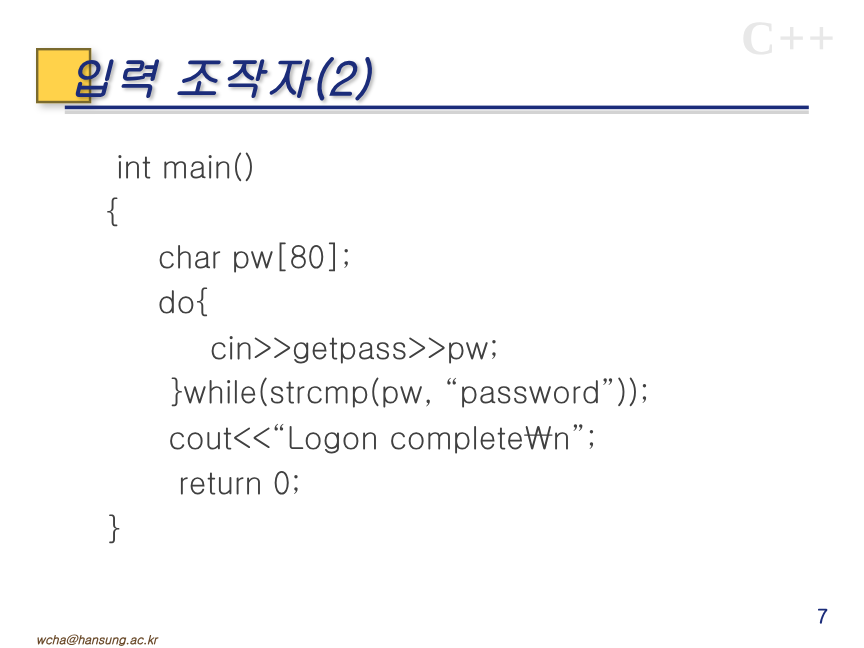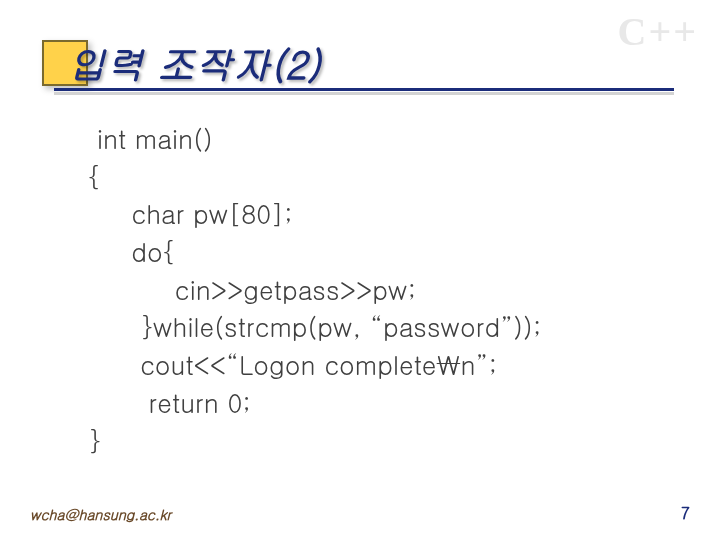--- a/index.html
+++ b/index.html
@@ -21,21 +21,20 @@
     font-family: Georgia, "Times New Roman", serif;
     letter-spacing: 2px;
     user-select: none;
   }
   .title-block {
     position: absolute;
     top: 36px;
     left: 30px;
     display: flex;
     align-items: flex-start;
-    margin-left: 12px;
   }
   .title-square {
     width: 46px;
     height: 46px;
     background: #ffd24a;
     border: 2px solid #7a6a2e;
     position: relative;
     top: 4px;
     box-shadow: 3px 3px 6px rgba(0,0,0,0.25);
   }
@@ -63,23 +62,23 @@
     top: 120px;
     left: 88px;
     font-family: "Gulim", Arial, sans-serif;
     font-size: 26px;
     color: #404040;
     line-height: 1.45;
     white-space: pre;
   }
   .footer-email {
     position: absolute;
-    bottom: 16px;
+    bottom: 0;
     left: 30px;
-    font-size: 14px;
+    font-size: 10px;
     font-style: italic;
     font-weight: 700;
     color: #6a4a2a;
   }
   .footer-page {
     position: absolute;
     bottom: 16px;
     right: 30px;
     font-size: 16px;
     font-weight: 700;

